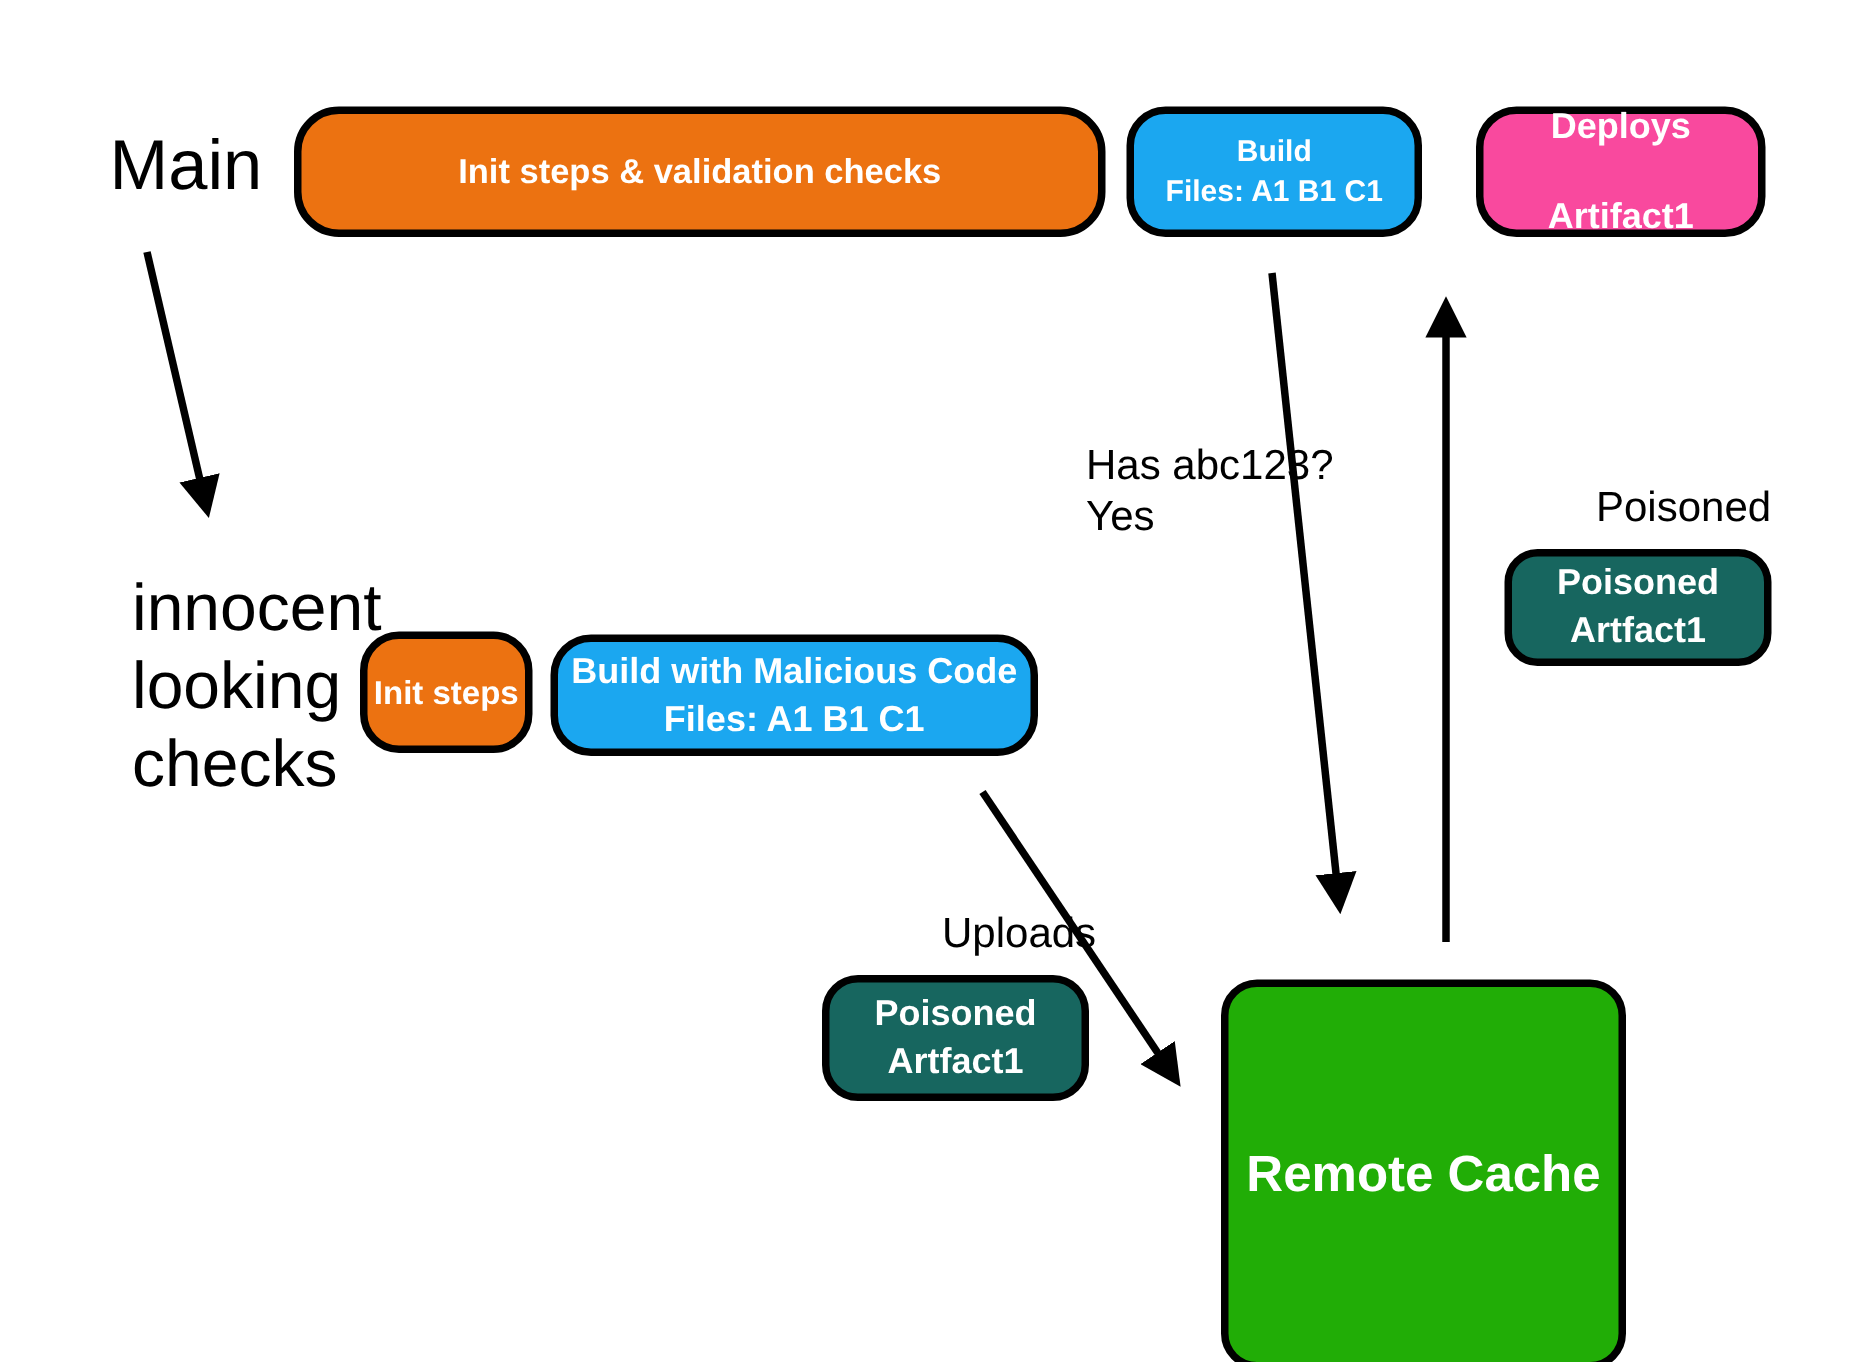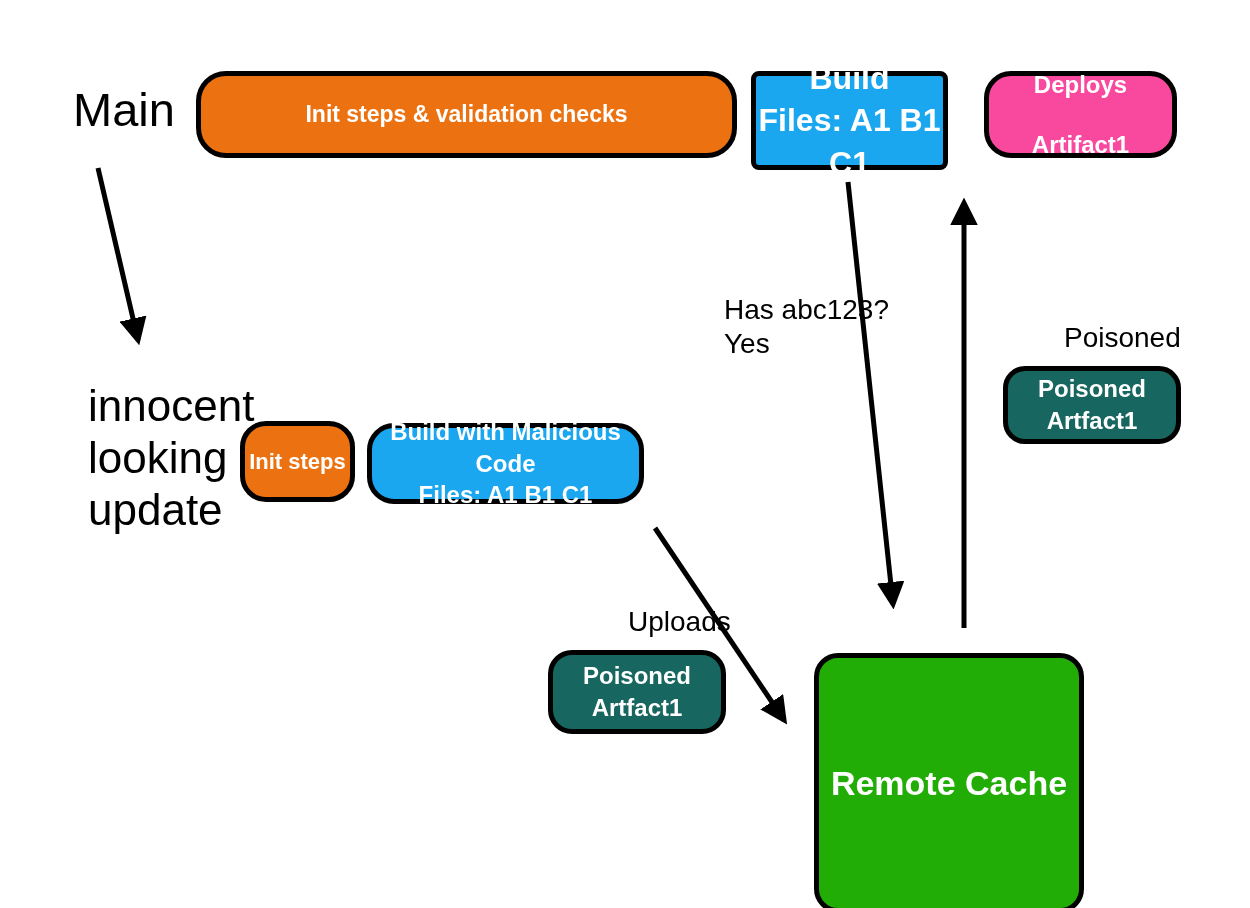--- a/index.html
+++ b/index.html
@@ -33,33 +33,33 @@
     align-items: center;
     justify-content: center;
     text-align: center;
     line-height: 1.32;
   }
   .node-init-validation {
     left: 196px; top: 71px; width: 541px; height: 87px;
     border-radius: 30px; background: var(--orange); font-size: 23px;
   }
   .node-build-main {
-    left: 751px; top: 71px; width: 197px; height: 99px;
-    border-radius: 8px; background: var(--blue); font-size: 32px;
+    left: 751px; top: 71px; width: 197px; height: 87px;
+    border-radius: 26px; background: var(--blue); font-size: 20px;
   }
   .node-deploys {
     left: 984px; top: 71px; width: 193px; height: 87px;
     border-radius: 27px; background: var(--pink); font-size: 24px; gap: 28px;
   }
   .node-init-steps {
     left: 240px; top: 421px; width: 115px; height: 81px;
     border-radius: 26px; background: var(--orange); font-size: 22px;
   }
   .node-build-malicious {
-    left: 367px; top: 423px; width: 277px; height: 81px;
+    left: 367px; top: 423px; width: 325px; height: 81px;
     border-radius: 27px; background: var(--blue); font-size: 24px; text-align: center;
   }
   .node-poisoned-download {
     left: 1003px; top: 366px; width: 178px; height: 78px;
     border-radius: 22px; background: var(--teal); font-size: 24px;
   }
   .node-poisoned-upload {
     left: 548px; top: 650px; width: 178px; height: 84px;
     border-radius: 24px; background: var(--teal); font-size: 24px;
   }
@@ -109,21 +109,21 @@
     <line x1="848" y1="182" x2="893" y2="604" stroke="#000000" stroke-width="5" marker-end="url(#ah)"></line>
     <line x1="964" y1="628" x2="964" y2="203" stroke="#000000" stroke-width="5" marker-end="url(#ah)"></line>
     <line x1="655" y1="528" x2="784" y2="720" stroke="#000000" stroke-width="5" marker-end="url(#ah)"></line>
   </svg>
 
   <div class="floating-label label-main">Main</div>
 
   <div class="floating-label label-innocent">
     <div>innocent</div>
     <div>looking</div>
-    <div>update</div>
+    <div>checks</div>
   </div>
 
   <div class="floating-label label-has-abc">
     <div>Has abc123?</div>
     <div>Yes</div>
   </div>
 
   <div class="floating-label label-downloads">Poisoned</div>
 
   <div class="floating-label label-uploads">Uploads</div>

